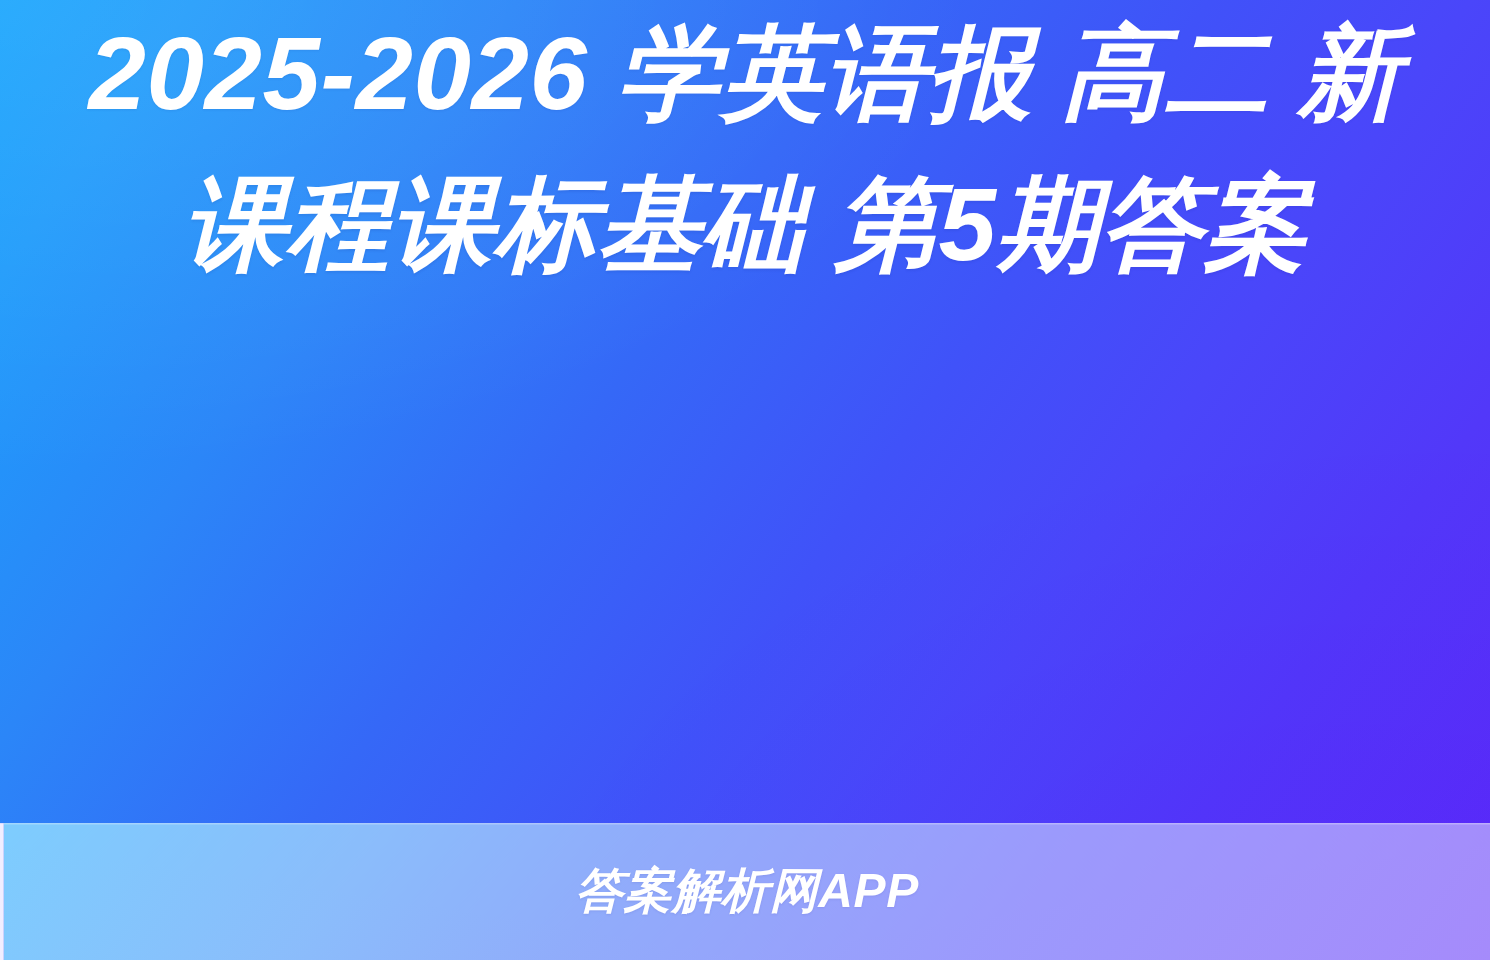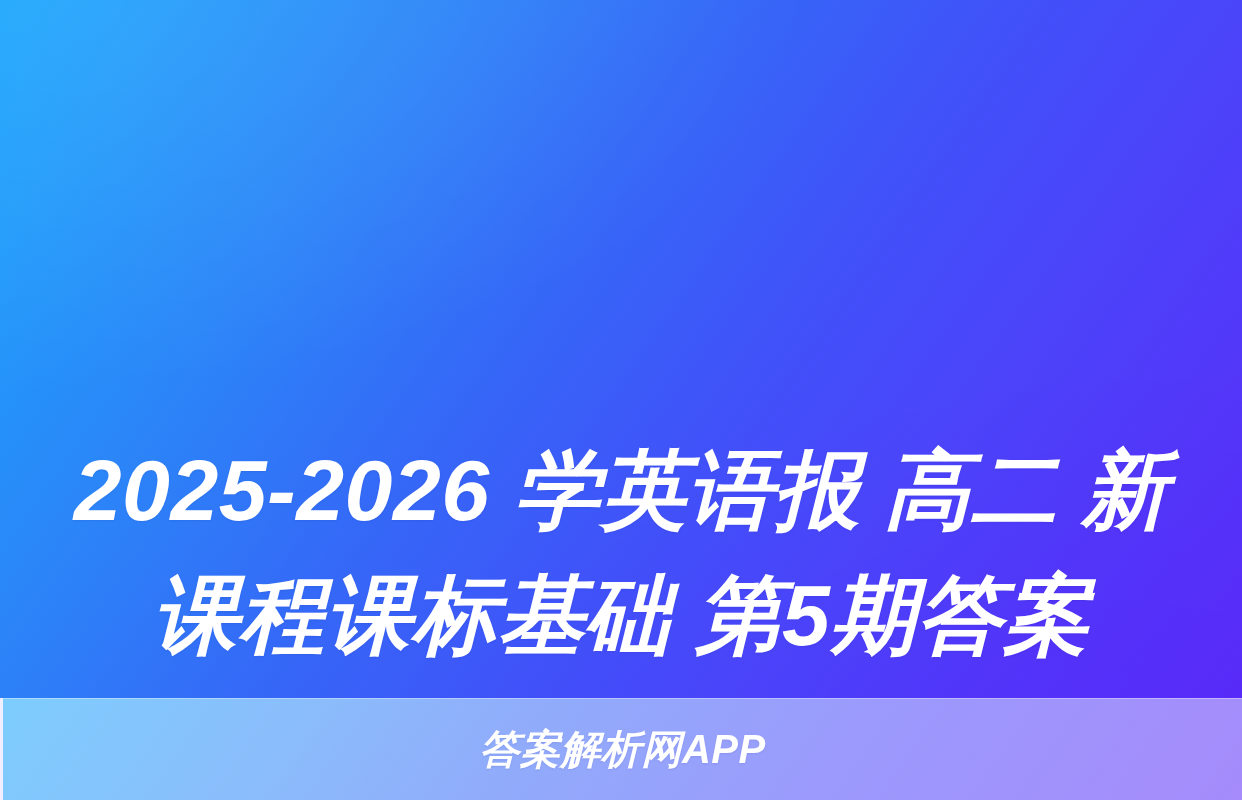--- a/index.html
+++ b/index.html
@@ -45,21 +45,21 @@
   }
 
   
   .headline-wrap {
     position: absolute;
     left: 0;
     right: 0;
     top: 0;
     height: 679px;
     display: flex;
-    align-items: flex-end;
+    align-items: flex-start;
     justify-content: center;
     padding: 0 34px;
     box-sizing: border-box;
   }
   .headline {
     margin: 0;
     width: 100%;
     text-align: center;
     color: #ffffff;
     font-size: 86px;
@@ -72,21 +72,21 @@
     word-break: break-all;
     white-space: normal;
   }
 
   
   .banner {
     position: absolute;
     left: 0;
     right: 0;
     bottom: 0;
-    height: 102px;
+    height: 114px;
     display: flex;
     align-items: center;
     justify-content: center;
     
     background:
       linear-gradient(125deg,
         rgba(19,163,253,0.55) 0%,
         rgba(43,134,248,0.55) 24%,
         rgba(53,104,247,0.55) 41%,
         rgba(74,70,250,0.55) 68%,

